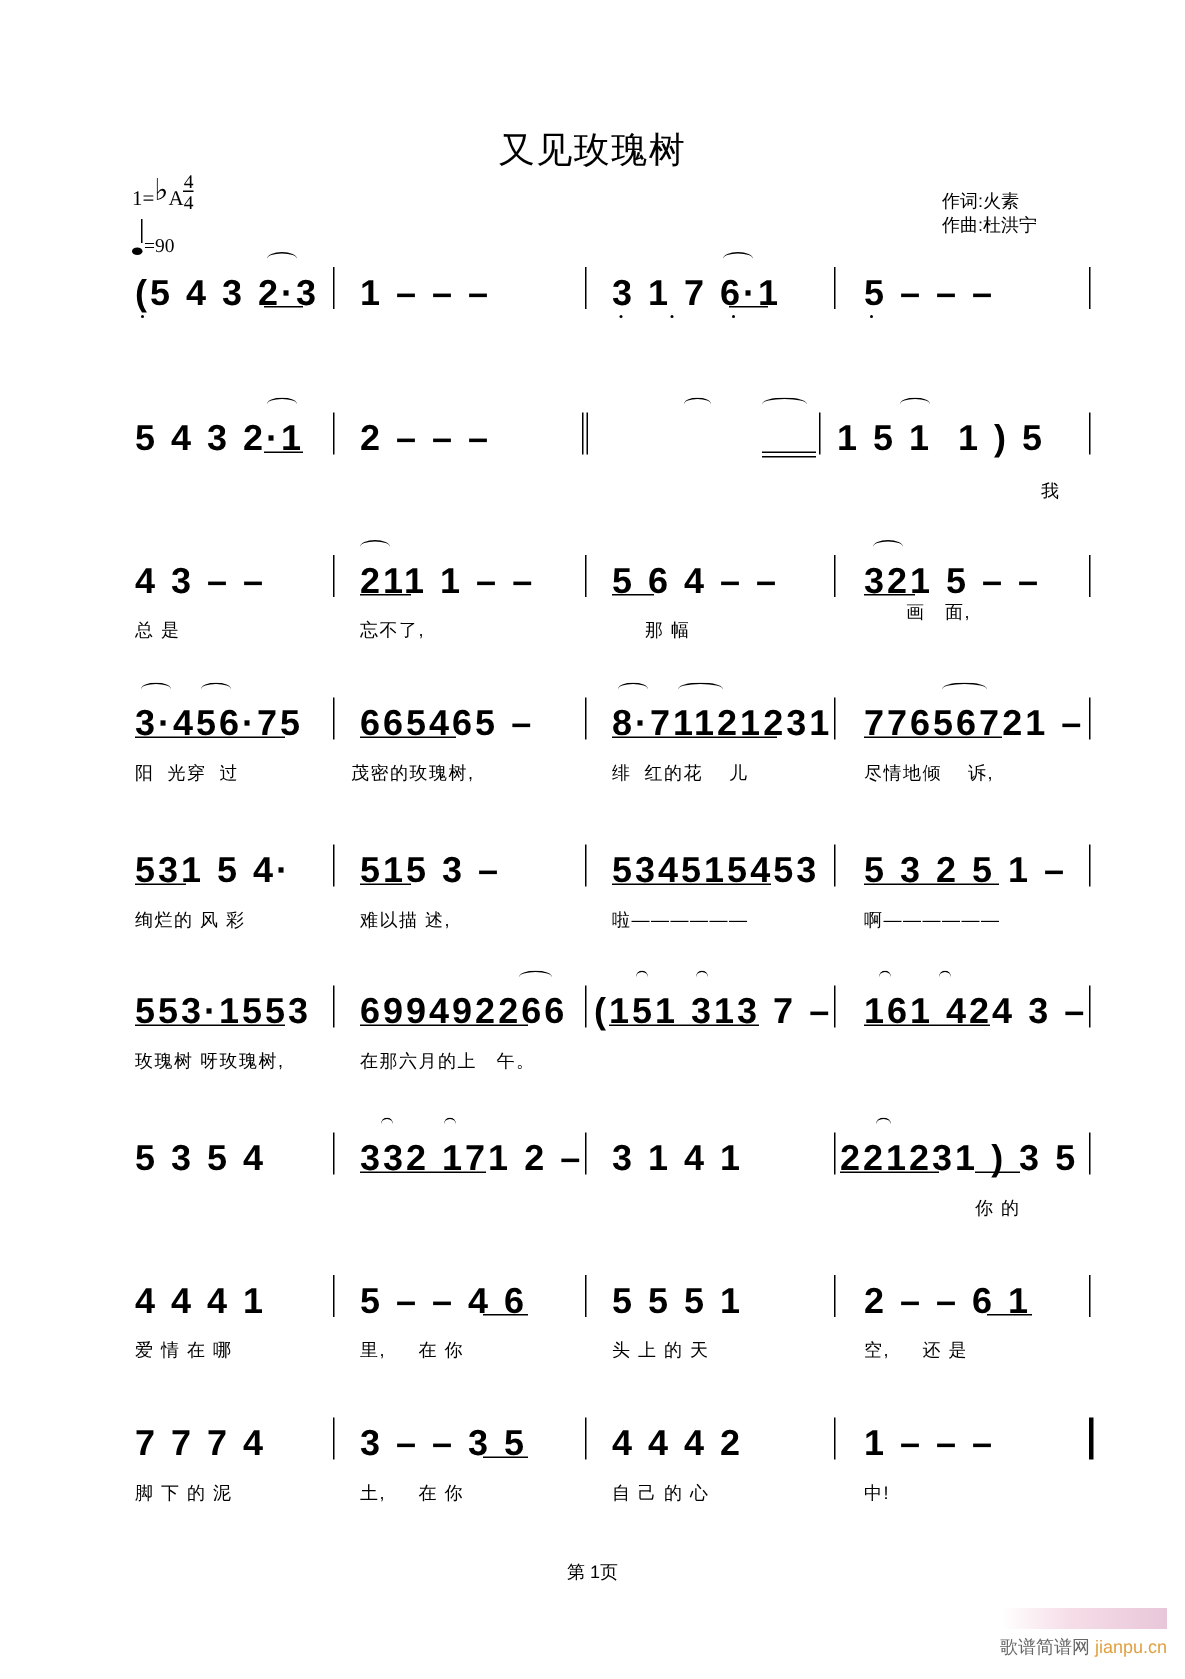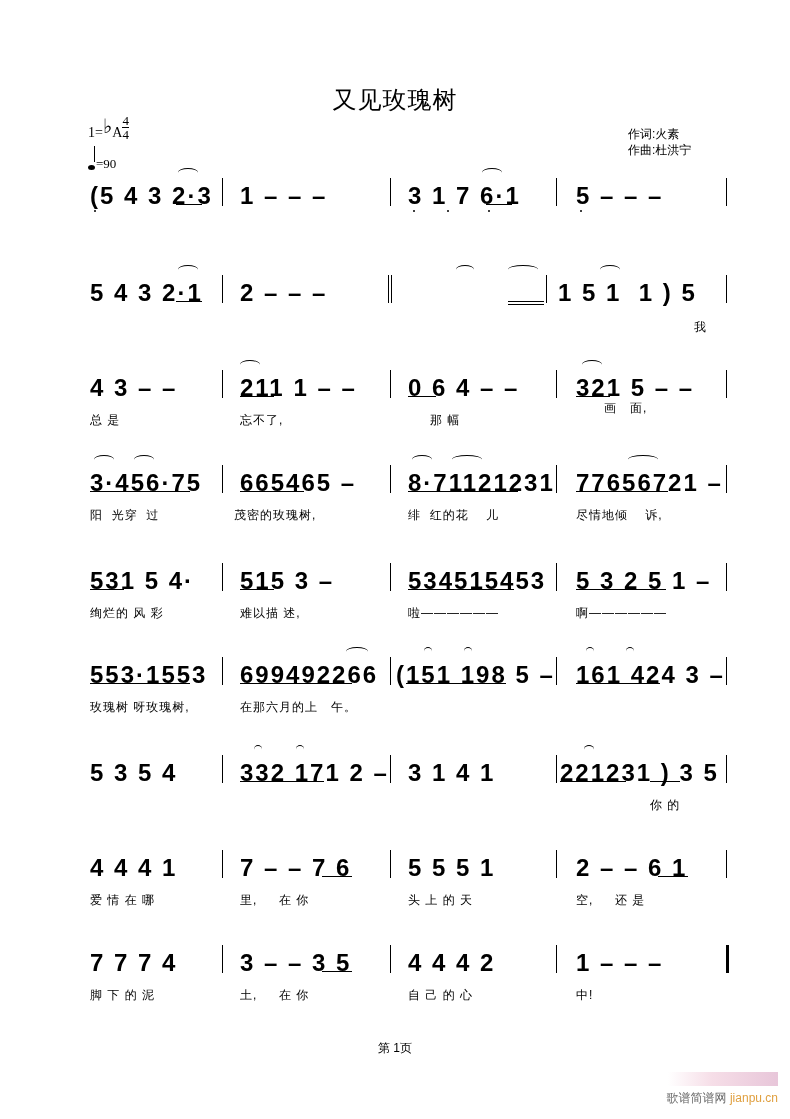--- a/index.html
+++ b/index.html
@@ -85,21 +85,21 @@
 </div>
 
 <div class="row" style="top:370px">
   <div class="slur" style="left:150px;width:20px;top:-10px"></div>
   <div class="slur" style="left:492px;width:20px;top:-10px"></div>
   <div class="measure" style="left:0">4 3 – –</div>
   <div class="bar" style="left:132px"></div>
   <div class="measure" style="left:150px">211 1 – –</div>
   <div class="ul" style="left:150px;top:26px;width:34px"></div>
   <div class="bar" style="left:300px"></div>
-  <div class="measure" style="left:318px">0 6 4 – –</div>
+  <div class="measure" style="left:318px">5 6 4 – –</div>
   <div class="ul" style="left:318px;top:26px;width:28px"></div>
   <div class="bar" style="left:466px"></div>
   <div class="measure" style="left:486px">321 5 – –</div>
   <div class="ul" style="left:486px;top:26px;width:34px"></div>
   <div class="bar" style="left:636px"></div>
   <div class="lyric" style="left:0;top:42px">总 是</div>
   <div class="lyric" style="left:150px;top:42px">忘不了,</div>
   <div class="lyric" style="left:340px;top:42px">那 幅</div>
   <div class="lyric" style="left:514px;top:30px">画   面,</div>
 </div>
@@ -152,21 +152,21 @@
   <div class="slur" style="left:334px;width:8px;top:-10px"></div>
   <div class="slur" style="left:374px;width:8px;top:-10px"></div>
   <div class="slur" style="left:496px;width:8px;top:-10px"></div>
   <div class="slur" style="left:536px;width:8px;top:-10px"></div>
   <div class="measure" style="left:0">553·1553</div>
   <div class="ul" style="left:0;top:26px;width:100px"></div>
   <div class="bar" style="left:132px"></div>
   <div class="measure" style="left:150px">699492266</div>
   <div class="ul" style="left:150px;top:26px;width:112px"></div>
   <div class="bar" style="left:300px"></div>
-  <div class="measure" style="left:306px">(151 198 5 –</div>
+  <div class="measure" style="left:306px">(151 313 7 –</div>
   <div class="ul" style="left:316px;top:26px;width:100px"></div>
   <div class="bar" style="left:466px"></div>
   <div class="measure" style="left:486px">161 424 3 –</div>
   <div class="ul" style="left:486px;top:26px;width:84px"></div>
   <div class="bar" style="left:636px"></div>
   <div class="lyric" style="left:0;top:42px">玫瑰树 呀玫瑰树,</div>
   <div class="lyric" style="left:150px;top:42px">在那六月的上   午。</div>
 </div>
 
 <div class="row" style="top:755px">
@@ -183,21 +183,21 @@
   <div class="measure" style="left:470px">221231 ) 3 5</div>
   <div class="ul" style="left:470px;top:26px;width:66px"></div>
   <div class="ul" style="left:560px;top:26px;width:30px"></div>
   <div class="bar" style="left:636px"></div>
   <div class="lyric" style="left:560px;top:42px">你 的</div>
 </div>
 
 <div class="row" style="top:850px">
   <div class="measure" style="left:0">4 4 4 1</div>
   <div class="bar" style="left:132px"></div>
-  <div class="measure" style="left:150px">7 – – 7 6</div>
+  <div class="measure" style="left:150px">5 – – 4 6</div>
   <div class="ul" style="left:232px;top:26px;width:30px"></div>
   <div class="bar" style="left:300px"></div>
   <div class="measure" style="left:318px">5 5 5 1</div>
   <div class="bar" style="left:466px"></div>
   <div class="measure" style="left:486px">2 – – 6 1</div>
   <div class="ul" style="left:568px;top:26px;width:30px"></div>
   <div class="bar" style="left:636px"></div>
   <div class="lyric" style="left:0;top:42px">爱 情 在 哪</div>
   <div class="lyric" style="left:150px;top:42px">里,     在 你</div>
   <div class="lyric" style="left:318px;top:42px">头 上 的 天</div>

